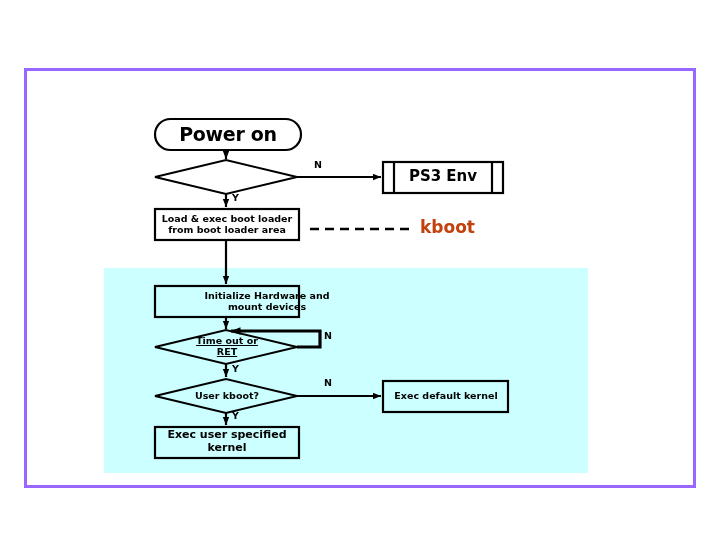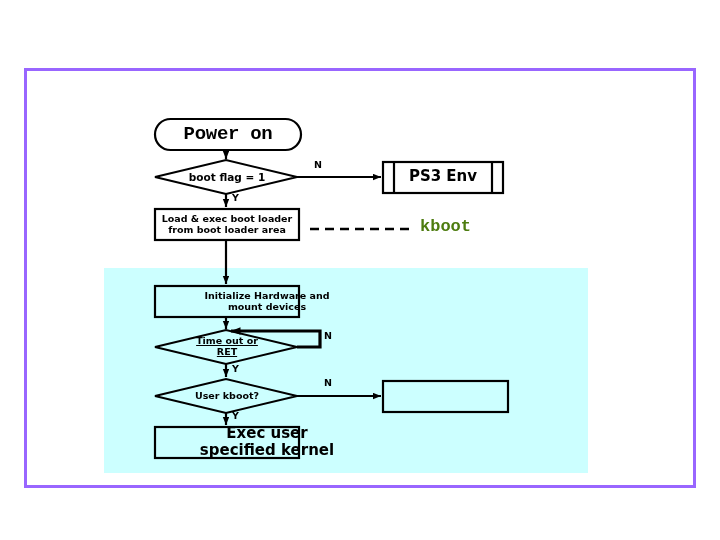--- a/index.html
+++ b/index.html
@@ -48,48 +48,47 @@
     position: absolute;
     text-align: center;
     color: #000000;
     font-weight: bold;
     line-height: 1.15;
     white-space: pre-line;
     display: flex;
     align-items: center;
     justify-content: center;
   }
-  .lbl-power-on   { left: 155px; top: 119px; width: 146px; height: 31px; font-size: 19px; letter-spacing: -0.3px; font-family: Liberation Mono, monospace; }
+  .lbl-power-on   { left: 155px; top: 119px; width: 146px; height: 31px; font-size: 19px; letter-spacing: -0.3px; }
   .lbl-bootflag   { left: 156px; top: 166px; width: 142px; height: 22px; font-size: 10.5px; }
   .lbl-loadexec   { left: 156px; top: 210px; width: 142px; height: 30px; font-size: 9.5px; }
   .lbl-ps3env     { left: 398px; top: 164px; width: 90px;  height: 26px; font-size: 15px; }
   .lbl-inithw     { left: 156px; top: 287px; width: 142px; height: 30px; font-size: 9.5px; padding-left: 40px; }
   .lbl-timeout    { left: 156px; top: 332px; width: 142px; height: 30px; font-size: 9.5px; text-decoration: underline; }
   .lbl-userinputs { left: 156px; top: 385px; width: 142px; height: 22px; font-size: 9.5px; }
   .lbl-execdef    { left: 384px; top: 382px; width: 124px; height: 28px; font-size: 9.5px; }
-  .lbl-execuser   { left: 156px; top: 428px; width: 142px; height: 28px; font-size: 15px; margin-left: 40px; }
+  .lbl-execuser   { left: 156px; top: 428px; width: 142px; height: 28px; font-size: 11px; }
 
   .edge-label {
     position: absolute;
     color: #000000;
     font-weight: bold;
     font-size: 9.5px;
   }
   .el-n1  { left: 314px; top: 159px; }
   .el-y1  { left: 232px; top: 192px; }
   .el-n2  { left: 324px; top: 330px; }
   .el-y2  { left: 232px; top: 363px; }
   .el-n3  { left: 324px; top: 377px; }
   .el-y3  { left: 232px; top: 410px; }
 
   .annot {
     position: absolute;
     font-weight: bold;
-    color: #4d7c0f;
-    font-family: Liberation Mono, monospace;
+    color: #c2410c;
   }
   .an-kboot    { left: 420px; top: 217px; font-size: 17px; }
   .an-inkboot  { left: 487px; top: 285px; font-size: 17px; }
 </style>
 </head>
 <body>
 
 <div id="stage">
 
   <div id="outer-frame"></div>
@@ -140,29 +139,29 @@
     <line x1="226" y1="364" x2="226" y2="377" stroke="#000000" stroke-width="2.2" marker-end="url(#arrow)"></line>
 
     <line x1="297" y1="396" x2="381" y2="396" stroke="#000000" stroke-width="2.2" marker-end="url(#arrow)"></line>
 
     <line x1="226" y1="413" x2="226" y2="425" stroke="#000000" stroke-width="2.2" marker-end="url(#arrow)"></line>
 
     <line x1="310" y1="229" x2="415" y2="229" stroke="#000000" stroke-width="2.6" stroke-dasharray="9,6"></line>
   </svg>
 
   <div class="node-label lbl-power-on">Power on</div>
-  <div class="node-label lbl-bootflag">boot flag = 1</div>
   <div class="node-label lbl-ps3env">PS3 Env</div>
   <div class="node-label lbl-loadexec">Load &amp; exec boot loader
 from boot loader area</div>
   <div class="node-label lbl-inithw">Initialize Hardware and
 mount devices</div>
   <div class="node-label lbl-timeout">Time out or
 RET</div>
   <div class="node-label lbl-userinputs">User kboot?</div>
+  <div class="node-label lbl-execdef">Exec default kernel</div>
   <div class="node-label lbl-execuser">Exec user specified kernel</div>
 
   <div class="edge-label el-n1">N</div>
   <div class="edge-label el-y1">Y</div>
   <div class="edge-label el-n2">N</div>
   <div class="edge-label el-y2">Y</div>
   <div class="edge-label el-n3">N</div>
   <div class="edge-label el-y3">Y</div>
 
   <div class="annot an-kboot">kboot</div>

